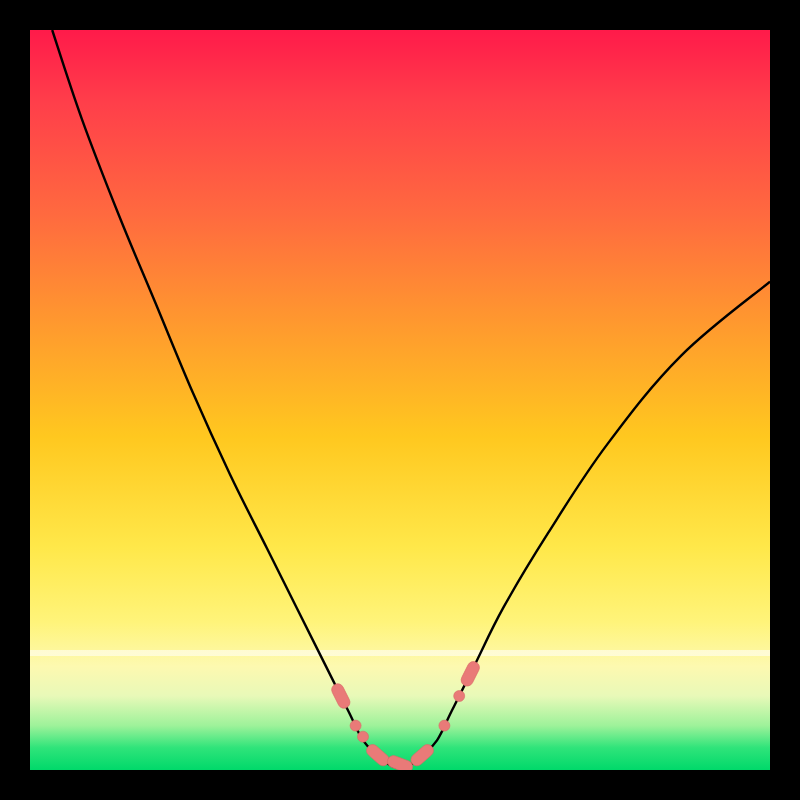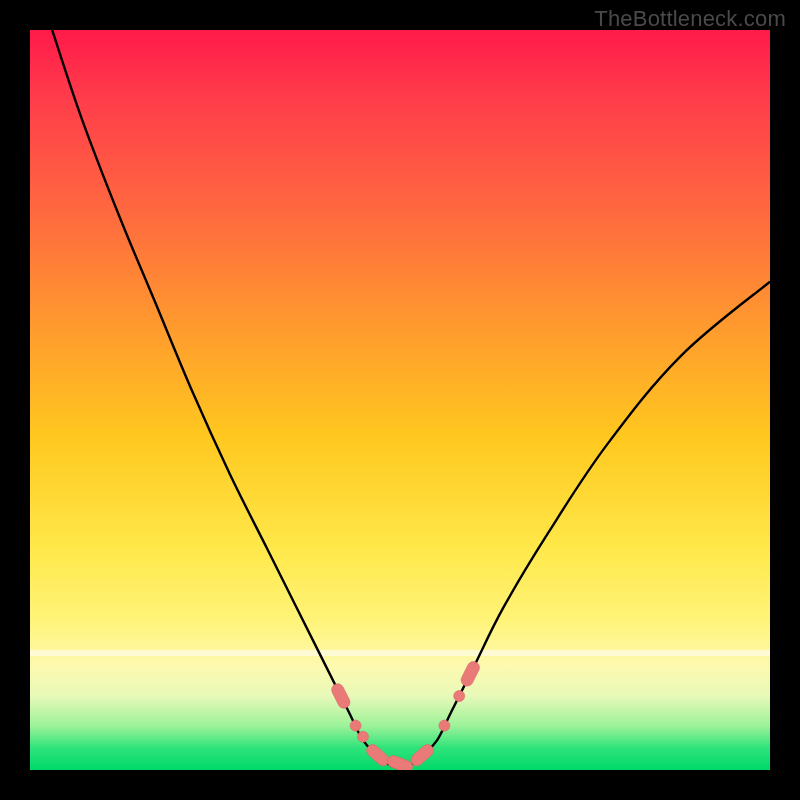--- a/index.html
+++ b/index.html
@@ -63,21 +63,20 @@
     height: 6px;
     background: rgba(255,255,255,0.55);
     z-index: 1;
   }
 </style>
 </head>
 <body>
 
 <div class="frame">
 
-  <div class="watermark">TheBottleneck.com</div>
 
   <div class="plot-area">
 
     <div class="white-band" style="top:620px"></div>
 
     <svg class="curve" viewBox="0 0 740 740" preserveAspectRatio="none">
       <path id="curve-path" fill="none" stroke="#000000" stroke-width="2.4" d="M 22.2 0.0 C 27.5 16.0, 39.8 55.5, 51.8 88.8 C 63.8 122.1, 75.5 151.7, 88.8 185.0 C 102.1 218.3, 112.5 241.8, 125.8 273.8 C 139.1 305.8, 149.5 332.0, 162.8 362.6 C 176.1 393.2, 186.5 416.0, 199.8 444.0 C 213.1 472.0, 224.8 494.0, 236.8 518.0 C 248.8 542.0, 255.7 555.9, 266.4 577.2 C 277.1 598.5, 286.7 617.8, 296.0 636.4 C 305.3 655.0, 311.5 667.5, 318.2 680.8 C 324.9 694.1, 327.7 702.4, 333.0 710.4 C 338.3 718.4, 342.5 720.5, 347.8 725.2 C 353.1 729.9, 357.3 734.3, 362.6 736.3 C 367.9 738.3, 372.1 738.3, 377.4 736.3 C 382.7 734.3, 386.9 729.9, 392.2 725.2 C 397.5 720.5, 401.7 718.4, 407.0 710.4 C 412.3 702.4, 415.1 694.1, 421.8 680.8 C 428.5 667.5, 434.7 655.0, 444.0 636.4 C 453.3 617.8, 460.3 601.2, 473.6 577.2 C 486.9 553.2, 499.4 532.5, 518.0 503.2 C 536.6 473.9, 553.2 446.4, 577.2 414.4 C 601.2 382.4, 621.9 354.9, 651.2 325.6 C 680.5 296.3, 724.0 264.9, 740.0 251.6"></path>
       <g id="markers-group">
           <rect x="-13.0" y="-6.0" width="26" height="12" rx="6" fill="#e97a78" stroke="#d96a66" stroke-width="0.6" transform="translate(310.8,666.0) rotate(63.4)"></rect>
           <circle cx="325.6" cy="695.6" r="5.5" fill="#e97a78" stroke="#d96a66" stroke-width="0.6"></circle>

